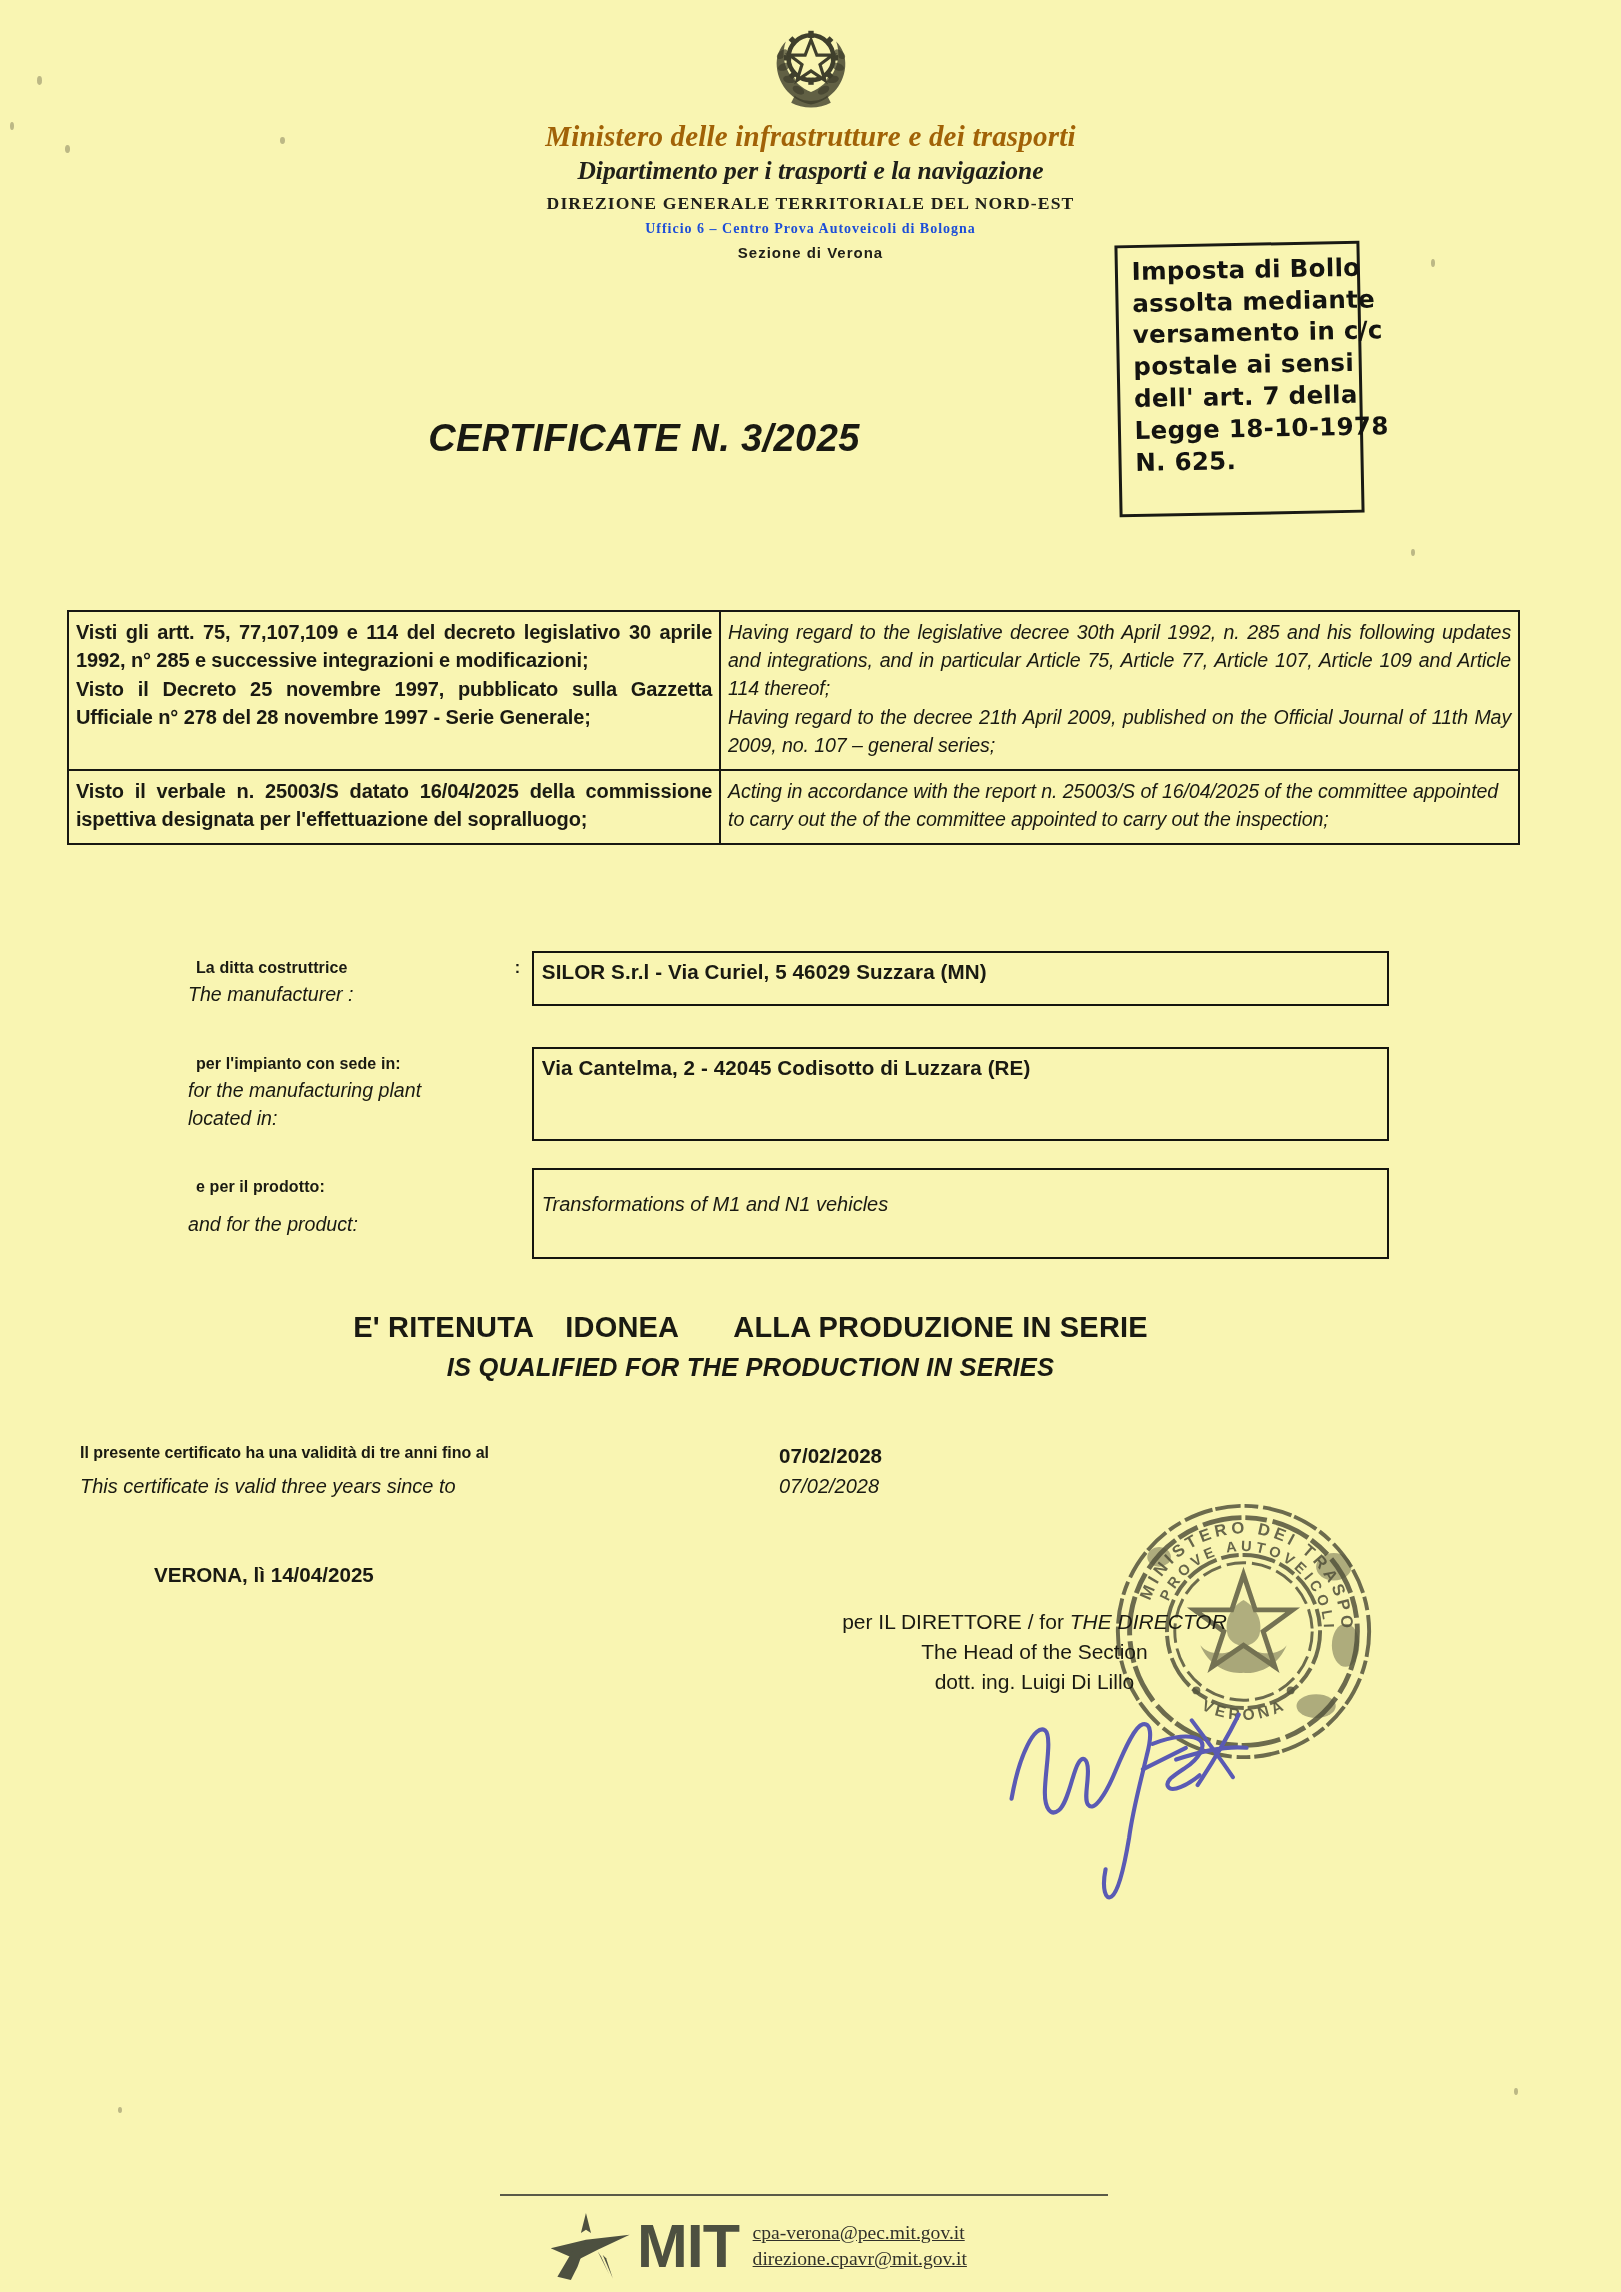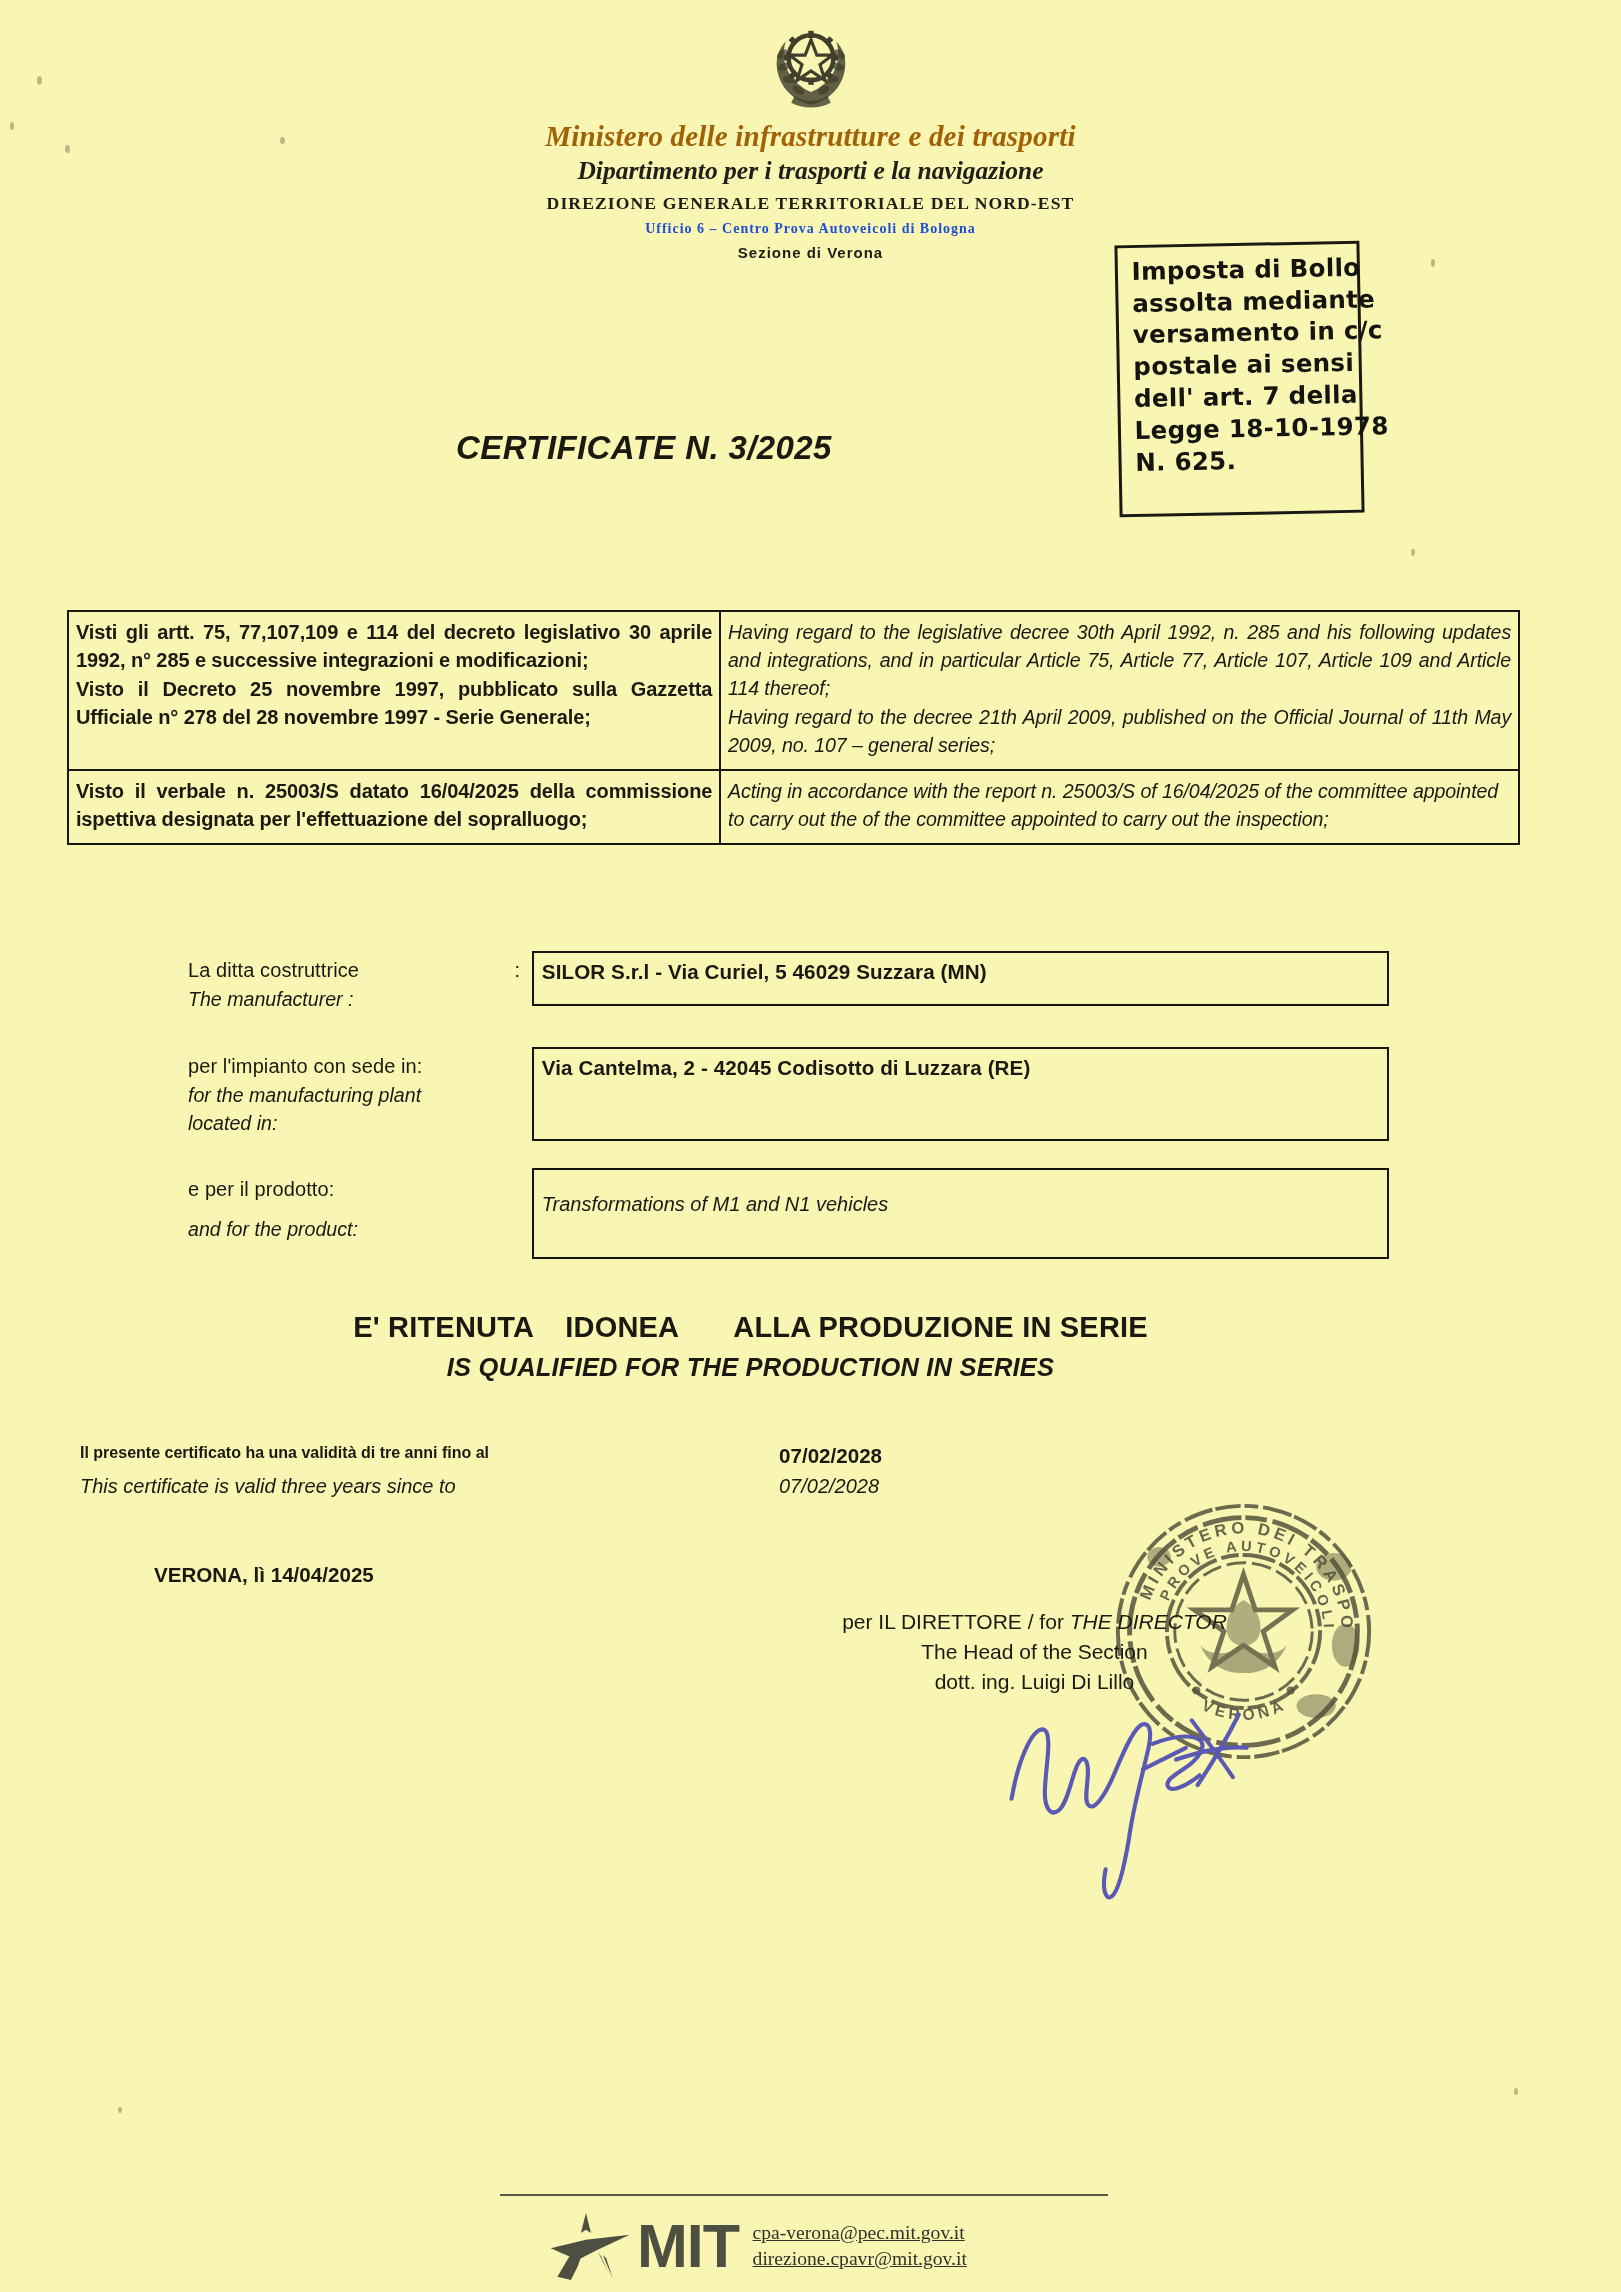--- a/index.html
+++ b/index.html
@@ -110,25 +110,25 @@
     text-align: center;
     padding-right: 333px;
     box-sizing: border-box;
   }
   .cert-it {
     font-size: 29px;
     font-weight: bold;
     letter-spacing: 0.4px;
   }
   .cert-en {
-    font-size: 33px;
+    font-size: 38px;
     font-weight: bold;
     font-style: italic;
     letter-spacing: 0.4px;
-    margin-top: 17px;
+    margin-top: 5px;
   }
 
   
   .legal-table {
     position: absolute;
     left: 67px;
     top: 610px;
     width: 1453px;
     border: 2.9px solid #181812;
     border-collapse: collapse;
@@ -163,23 +163,24 @@
     position: absolute;
     left: 0;
     width: 1621px;
   }
   .field-label {
     position: absolute;
     left: 188px;
     width: 338px;
   }
   .label-it {
-    font-size: 20px;
-    font-weight: normal;
+    font-size: 16px;
+    font-weight: bold;
     letter-spacing: 0.1px;
+    margin-left: 8px;
   }
   .label-it.spread {
     display: flex;
     justify-content: space-between;
     padding-right: 5.9px;
   }
   .label-en {
     font-size: 19.6px;
     font-style: italic;
     margin-top: 4.9px;

